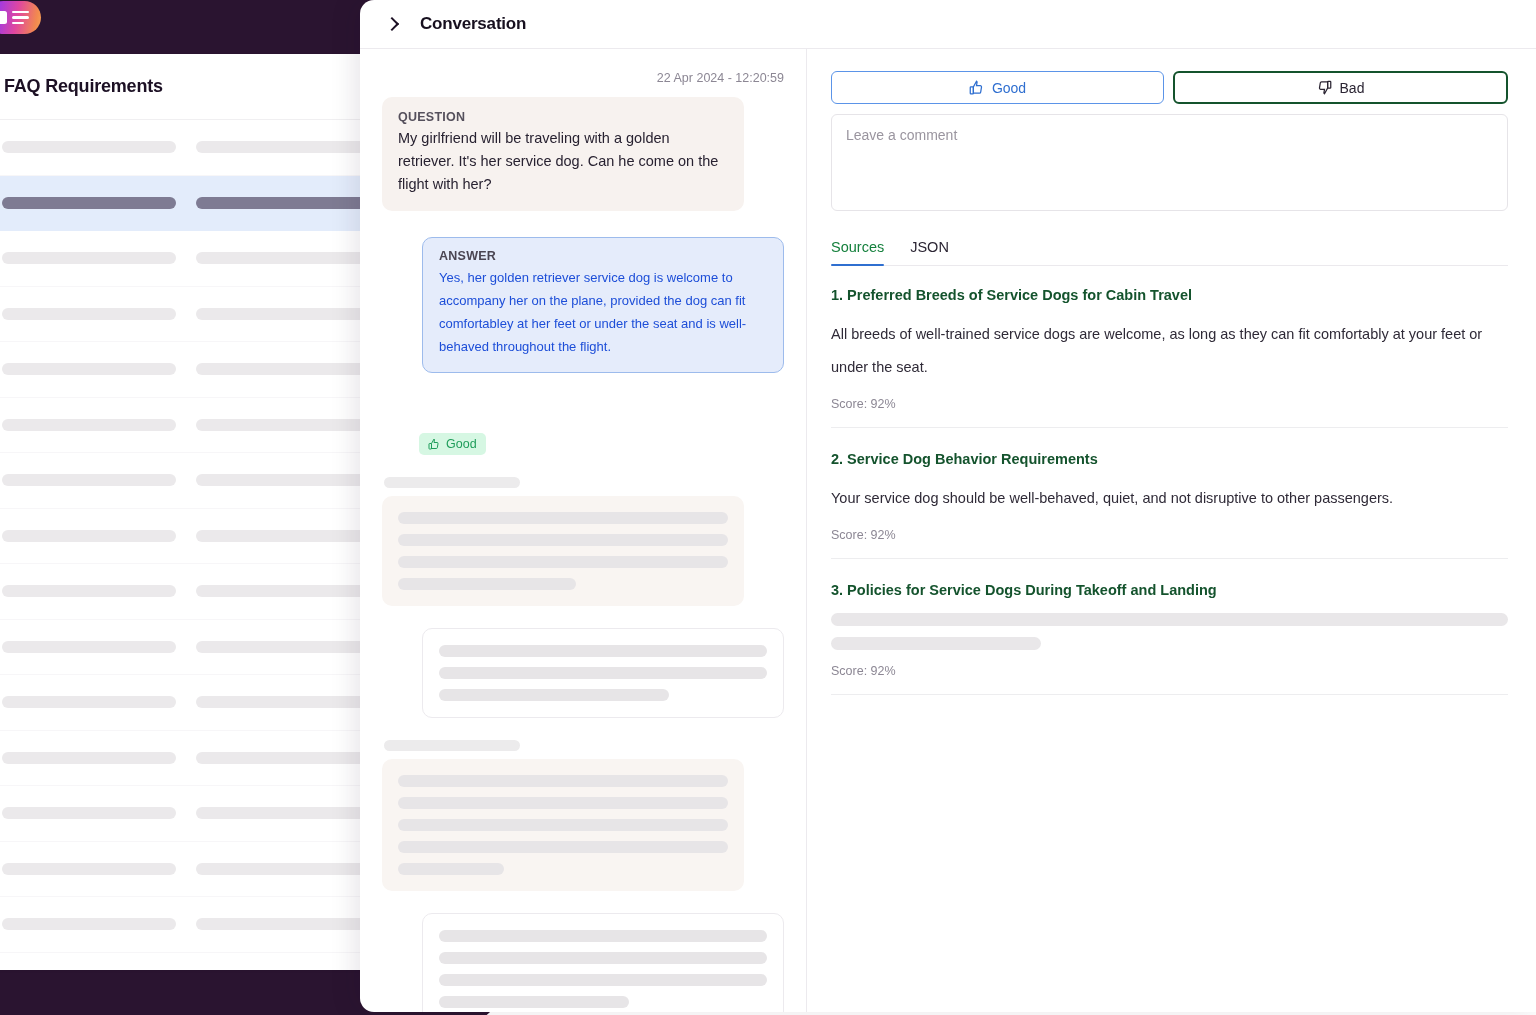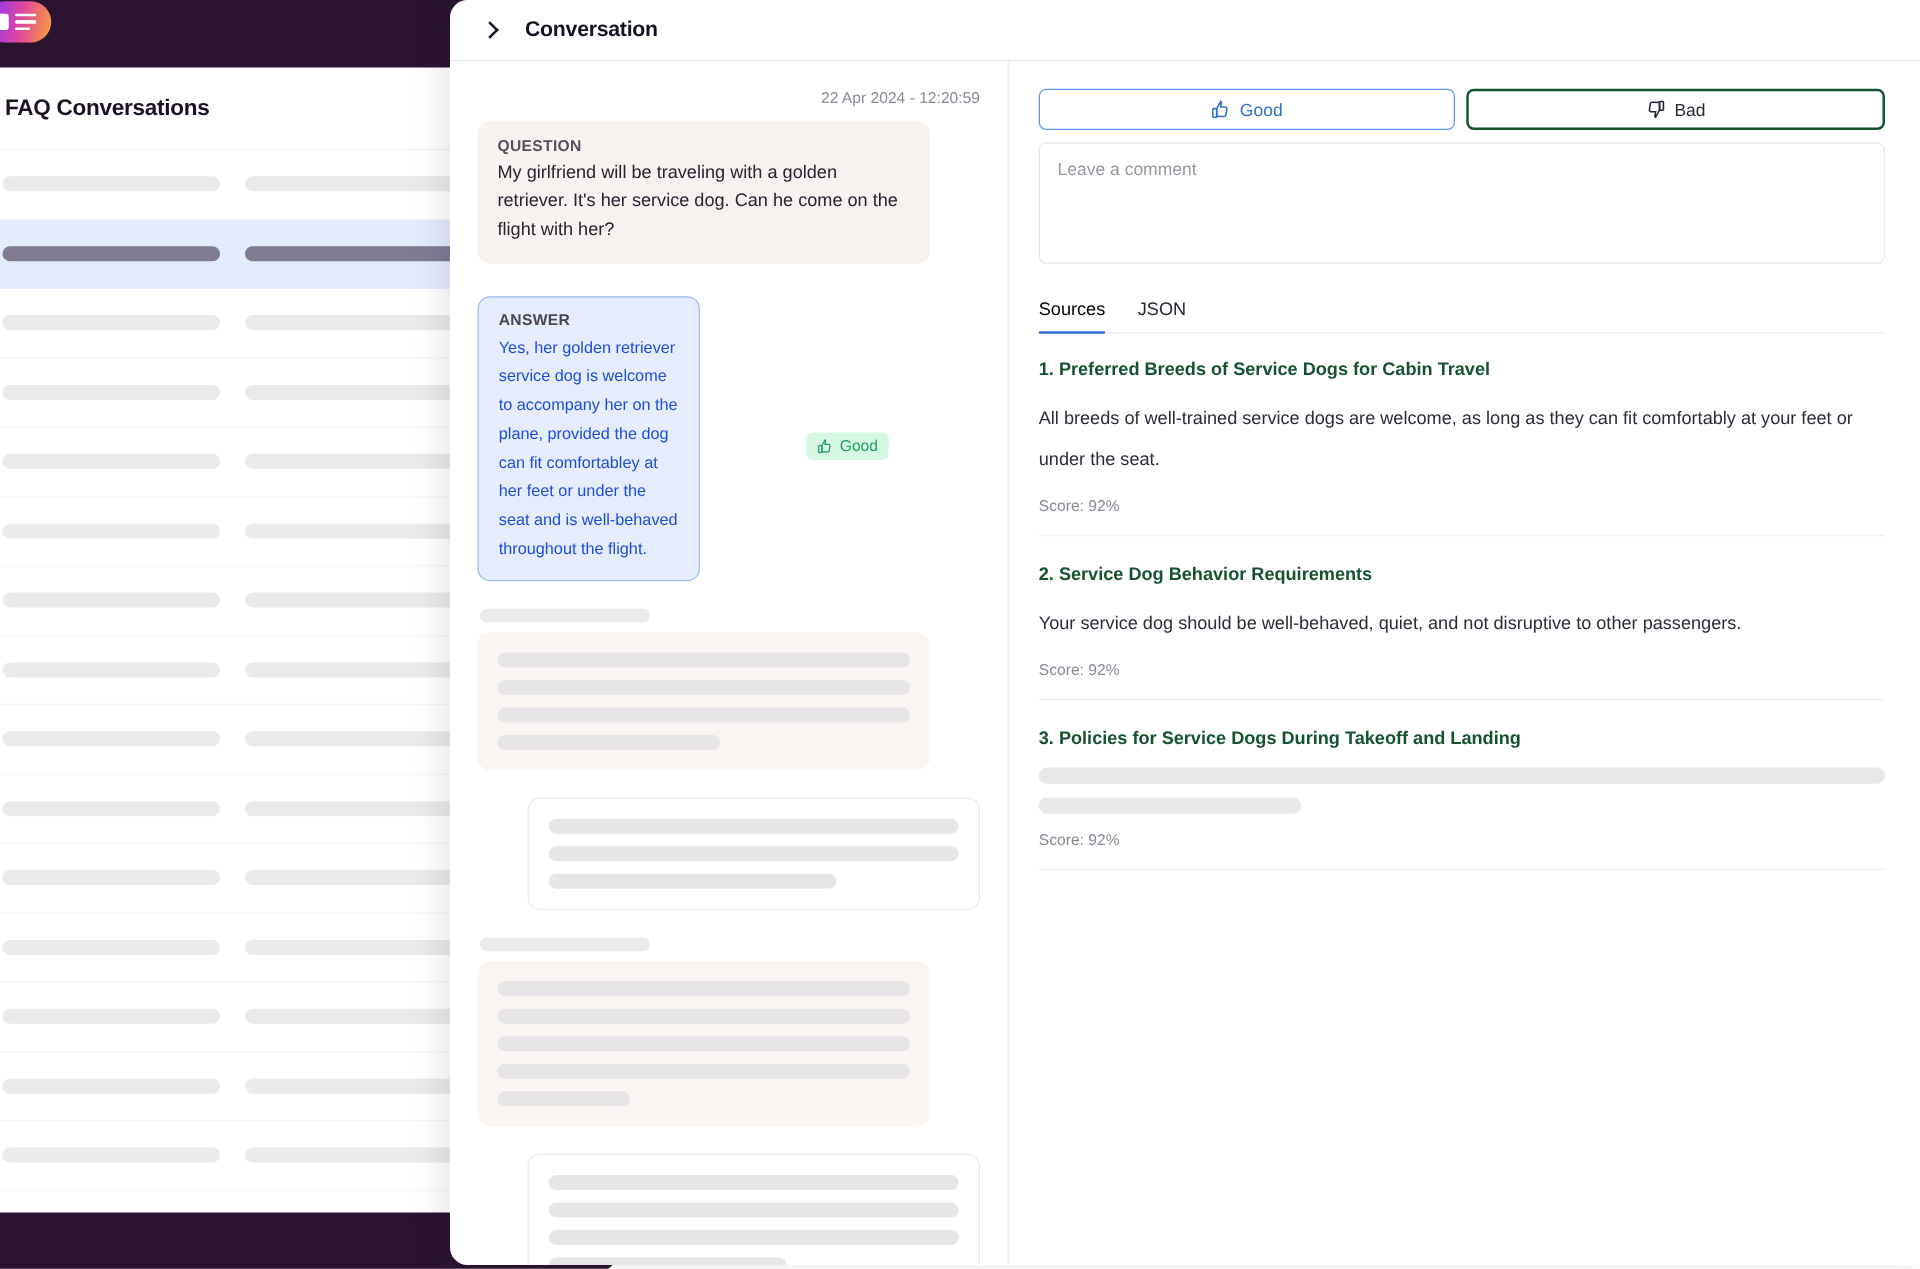--- a/index.html
+++ b/index.html
@@ -179,21 +179,21 @@
     color: #55505c;
     letter-spacing: 0.25px;
     margin-bottom: 3px;
   }
   .q-text {
     font-size: 14.5px;
     line-height: 23px;
     color: #282231;
   }
 
-  .a-wrap { display: flex; flex-direction: row; align-items: center; margin-top: 26px; gap: 48px; }
+  .a-wrap { display: flex; flex-direction: column; align-items: flex-end; margin-top: 26px; gap: 48px; }
   .a-bubble {
     background: #e5ecfb;
     border: 1px solid #9dbbec;
     border-radius: 10px;
     padding: 11px 16px 14px 16px;
     width: 362px;
   }
   .a-label {
     font-size: 12.5px;
     font-weight: 700;
@@ -283,21 +283,21 @@
     margin-top: 24px;
     border-bottom: 1px solid #ebe9ed;
   }
   .tab {
     font-size: 14.5px;
     padding-bottom: 10px;
     color: #2b2533;
     cursor: pointer;
     position: relative;
   }
-  .tab.active { color: #000000; }
+  .tab.active { color: #15803d; }
   .tab.active::after {
     content: "";
     position: absolute;
     left: 0; right: 0; bottom: -1px;
     height: 2.5px;
     background: #2f6fd0;
     border-radius: 2px;
   }
 
   .source {
@@ -333,21 +333,21 @@
       <span class="logo-bubble"></span>
       <span class="logo-lines">
           <i></i>
           <i></i>
           <i></i>
         </span>
     </div>
 
     <div class="bg-card">
       <div class="bg-card-header">
-        <span class="bg-card-title">FAQ Conversations</span>
+        <span class="bg-card-title">FAQ Requirements</span>
       </div>
       <div id="bg-rows">
           <div class="bg-row">
             <span class="ph c1"></span>
             <span class="ph c2"></span>
           </div>
           <div class="bg-row selected">
             <span class="ph c1"></span>
             <span class="ph c2"></span>
           </div>

